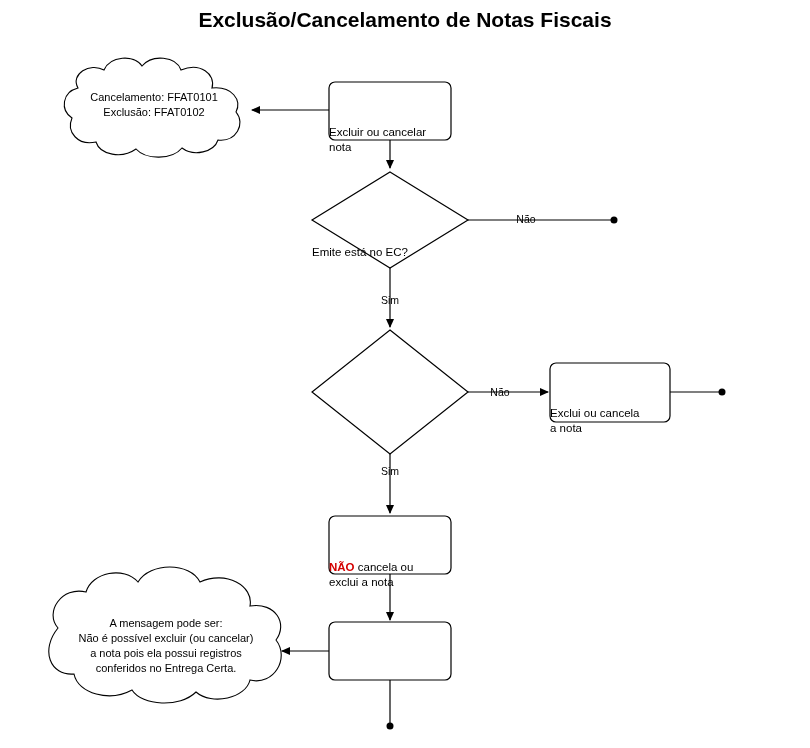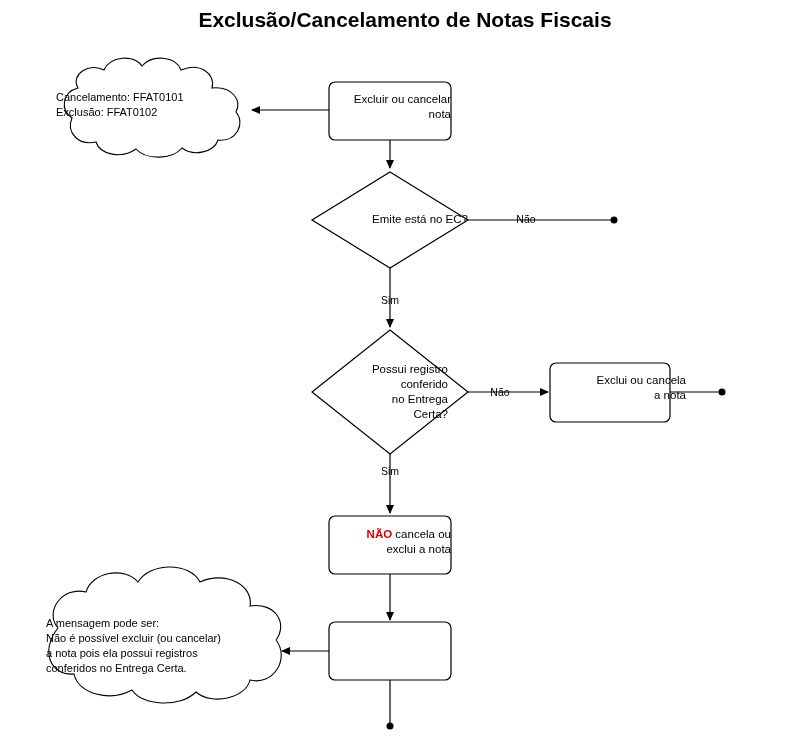--- a/index.html
+++ b/index.html
@@ -28,40 +28,41 @@
   }
   svg.layer {
     position: absolute;
     left: 0;
     top: 0;
     width: 810px;
     height: 748px;
   }
   .node-text {
     position: absolute;
-    text-align: right;
+    text-align: left;
     font-size: 11.5px;
     line-height: 15px;
     color: #000000;
     pointer-events: none;
     white-space: pre-line;
+    margin-top: 33px;
   }
   .edge-label {
     position: absolute;
     font-size: 10.5px;
     color: #000000;
     text-align: center;
   }
   .red {
     color: #d40000;
     font-weight: bold;
   }
   .cloud-text {
     position: absolute;
-    text-align: left;
+    text-align: center;
     font-size: 11px;
     line-height: 15px;
     color: #000000;
     white-space: pre-line;
   }
 </style>
 </head>
 <body>
 
 <div id="page">
@@ -145,24 +146,20 @@
 
   <div class="node-text" style="left:329px; top:92px; width:122px;">Excluir ou cancelar
 nota</div>
 
   <div class="node-text" style="left:312px; top:212px; width:156px;">Emite está no EC?</div>
 
   <div class="edge-label" style="left:506px; top:213px; width:40px;">Não</div>
 
   <div class="edge-label" style="left:370px; top:294px; width:40px;">Sim</div>
 
-  <div class="node-text" style="left:332px; top:362px; width:116px;">Possui registro
-conferido
-no Entrega
-Certa?</div>
 
   <div class="edge-label" style="left:480px; top:386px; width:40px;">Não</div>
 
   <div class="edge-label" style="left:370px; top:465px; width:40px;">Sim</div>
 
   <div class="node-text" style="left:550px; top:373px; width:136px;">Exclui ou cancela
 a nota</div>
 
   <div class="node-text" style="left:329px; top:527px; width:122px;"><span class="red">NÃO</span><span> cancela ou
 exclui a nota</span></div>

